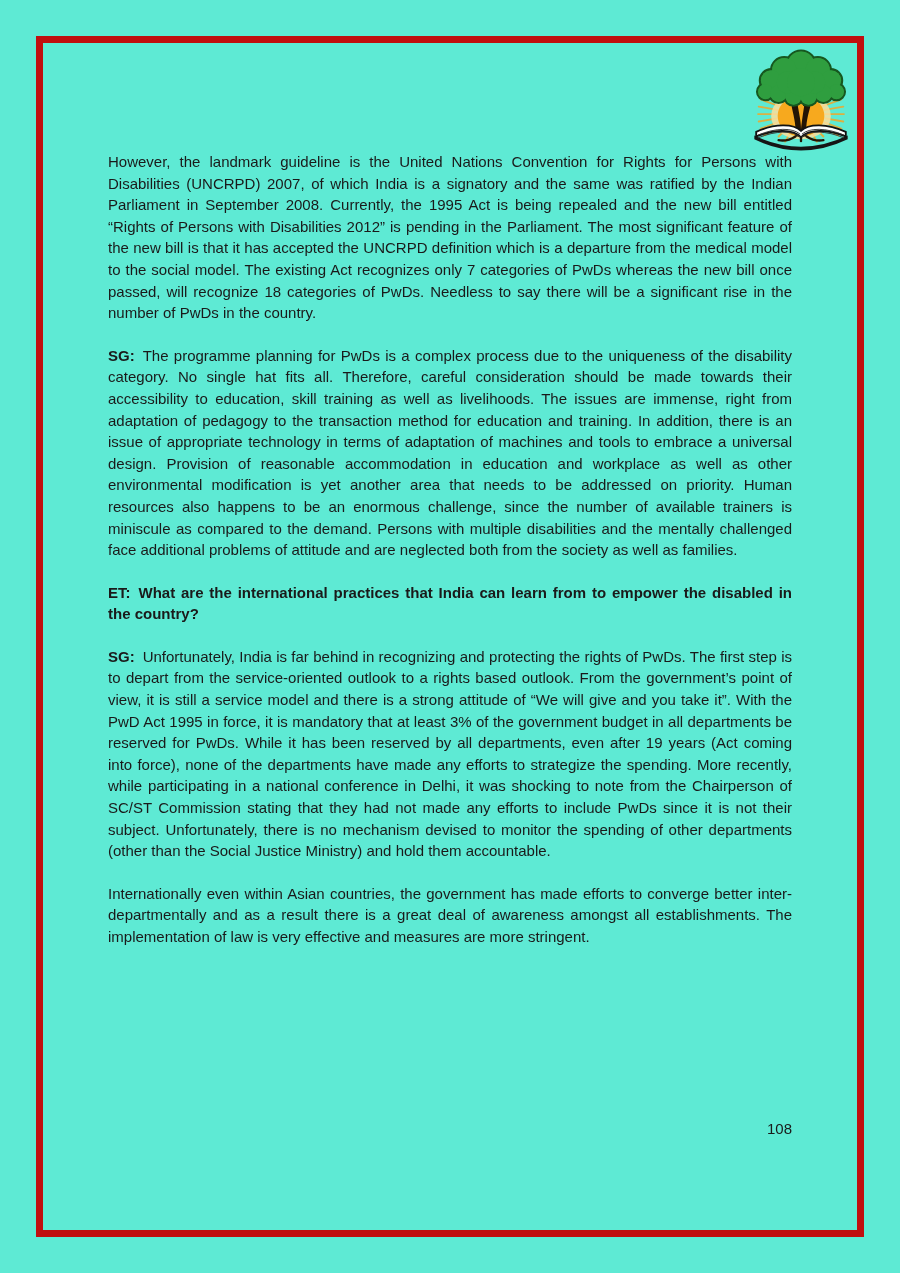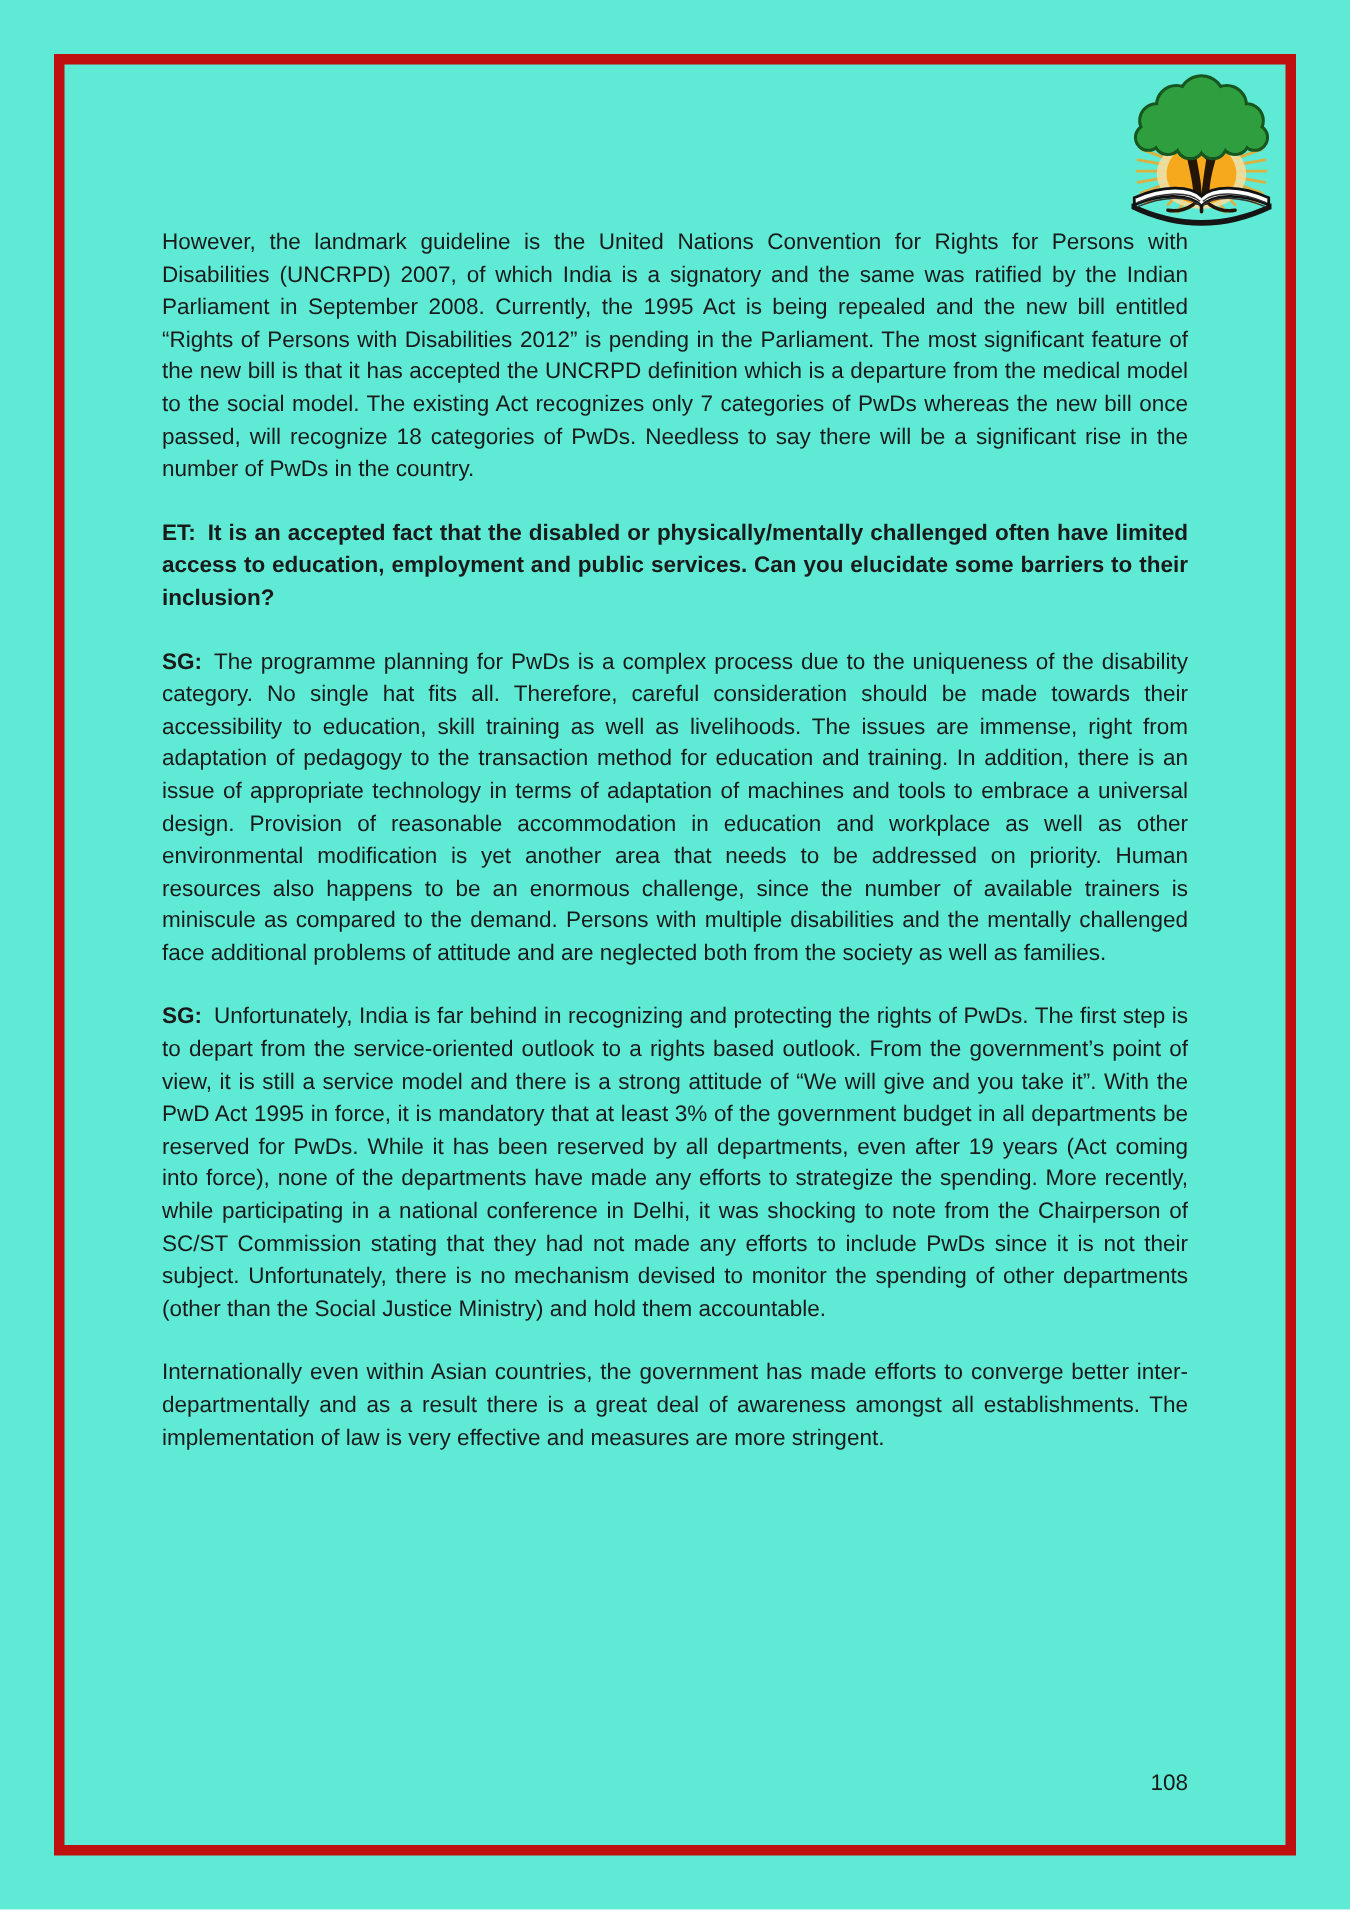--- a/index.html
+++ b/index.html
@@ -34,21 +34,21 @@
     font-size: 15px;
     line-height: 21.6px;
     text-align: justify;
   }
   .content p { margin: 0 0 21px 0; }
   .content p:last-child { margin-bottom: 11px; }
   .para-label { font-weight: bold; margin-right: 8px; }
   .question { font-weight: bold; }
   .page-number {
     position: absolute;
-    top: 1180px;
+    top: 1120px;
     left: 108px;
     width: 684px;
     text-align: right;
     color: #1a1a1a;
     font-size: 15px;
   }
 </style>
 </head>
 <body>
 
@@ -127,24 +127,24 @@
           <path d="M106,99.5 C87,91.5 69,91.5 61,98.5"></path>
         </g>
       </g>
     </svg>
   </div>
 
   <div class="content">
 
     <p><span>However, the landmark guideline is the United Nations Convention for Rights for Persons with Disabilities (UNCRPD) 2007, of which India is a signatory and the same was ratified by the Indian Parliament in September 2008. Currently, the 1995 Act is being repealed and the new bill entitled “Rights of Persons with Disabilities 2012” is pending in the Parliament. The most significant feature of the new bill is that it has accepted the UNCRPD definition which is a departure from the medical model to the social model. The existing Act recognizes only 7 categories of PwDs whereas the new bill once passed, will recognize 18 categories of PwDs. Needless to say there will be a significant rise in the number of PwDs in the country.</span></p>
 
-    <p class="question"><strong class="para-label">ET:</strong><span>It is an accepted fact that the disabled or physically/mentally challenged often have limited access to education, employment and public services. Can you elucidate some barriers to their inclusion?</span></p>
 
     <p><strong class="para-label">SG:</strong><span>The programme planning for PwDs is a complex process due to the uniqueness of the disability category. No single hat fits all. Therefore, careful consideration should be made towards their accessibility to education, skill training as well as livelihoods. The issues are immense, right from adaptation of pedagogy to the transaction method for education and training. In addition, there is an issue of appropriate technology in terms of adaptation of machines and tools to embrace a universal design. Provision of reasonable accommodation in education and workplace as well as other environmental modification is yet another area that needs to be addressed on priority. Human resources also happens to be an enormous challenge, since the number of available trainers is miniscule as compared to the demand. Persons with multiple disabilities and the mentally challenged face additional problems of attitude and are neglected both from the society as well as families.</span></p>
 
+    <p class="question"><strong class="para-label">ET:</strong><span>What are the international practices that India can learn from to empower the disabled in the country?</span></p>
 
     <p><strong class="para-label">SG:</strong><span>Unfortunately, India is far behind in recognizing and protecting the rights of PwDs. The first step is to depart from the service-oriented outlook to a rights based outlook. From the government’s point of view, it is still a service model and there is a strong attitude of “We will give and you take it”. With the PwD Act 1995 in force, it is mandatory that at least 3% of the government budget in all departments be reserved for PwDs. While it has been reserved by all departments, even after 19 years (Act coming into force), none of the departments have made any efforts to strategize the spending. More recently, while participating in a national conference in Delhi, it was shocking to note from the Chairperson of SC/ST Commission stating that they had not made any efforts to include PwDs since it is not their subject. Unfortunately, there is no mechanism devised to monitor the spending of other departments (other than the Social Justice Ministry) and hold them accountable.</span></p>
 
     <p><span>Internationally even within Asian countries, the government has made efforts to converge better inter-departmentally and as a result there is a great deal of awareness amongst all establishments. The implementation of law is very effective and measures are more stringent.</span></p>
 
   </div>
 
   <div class="page-number">108</div>
 
 </div>

